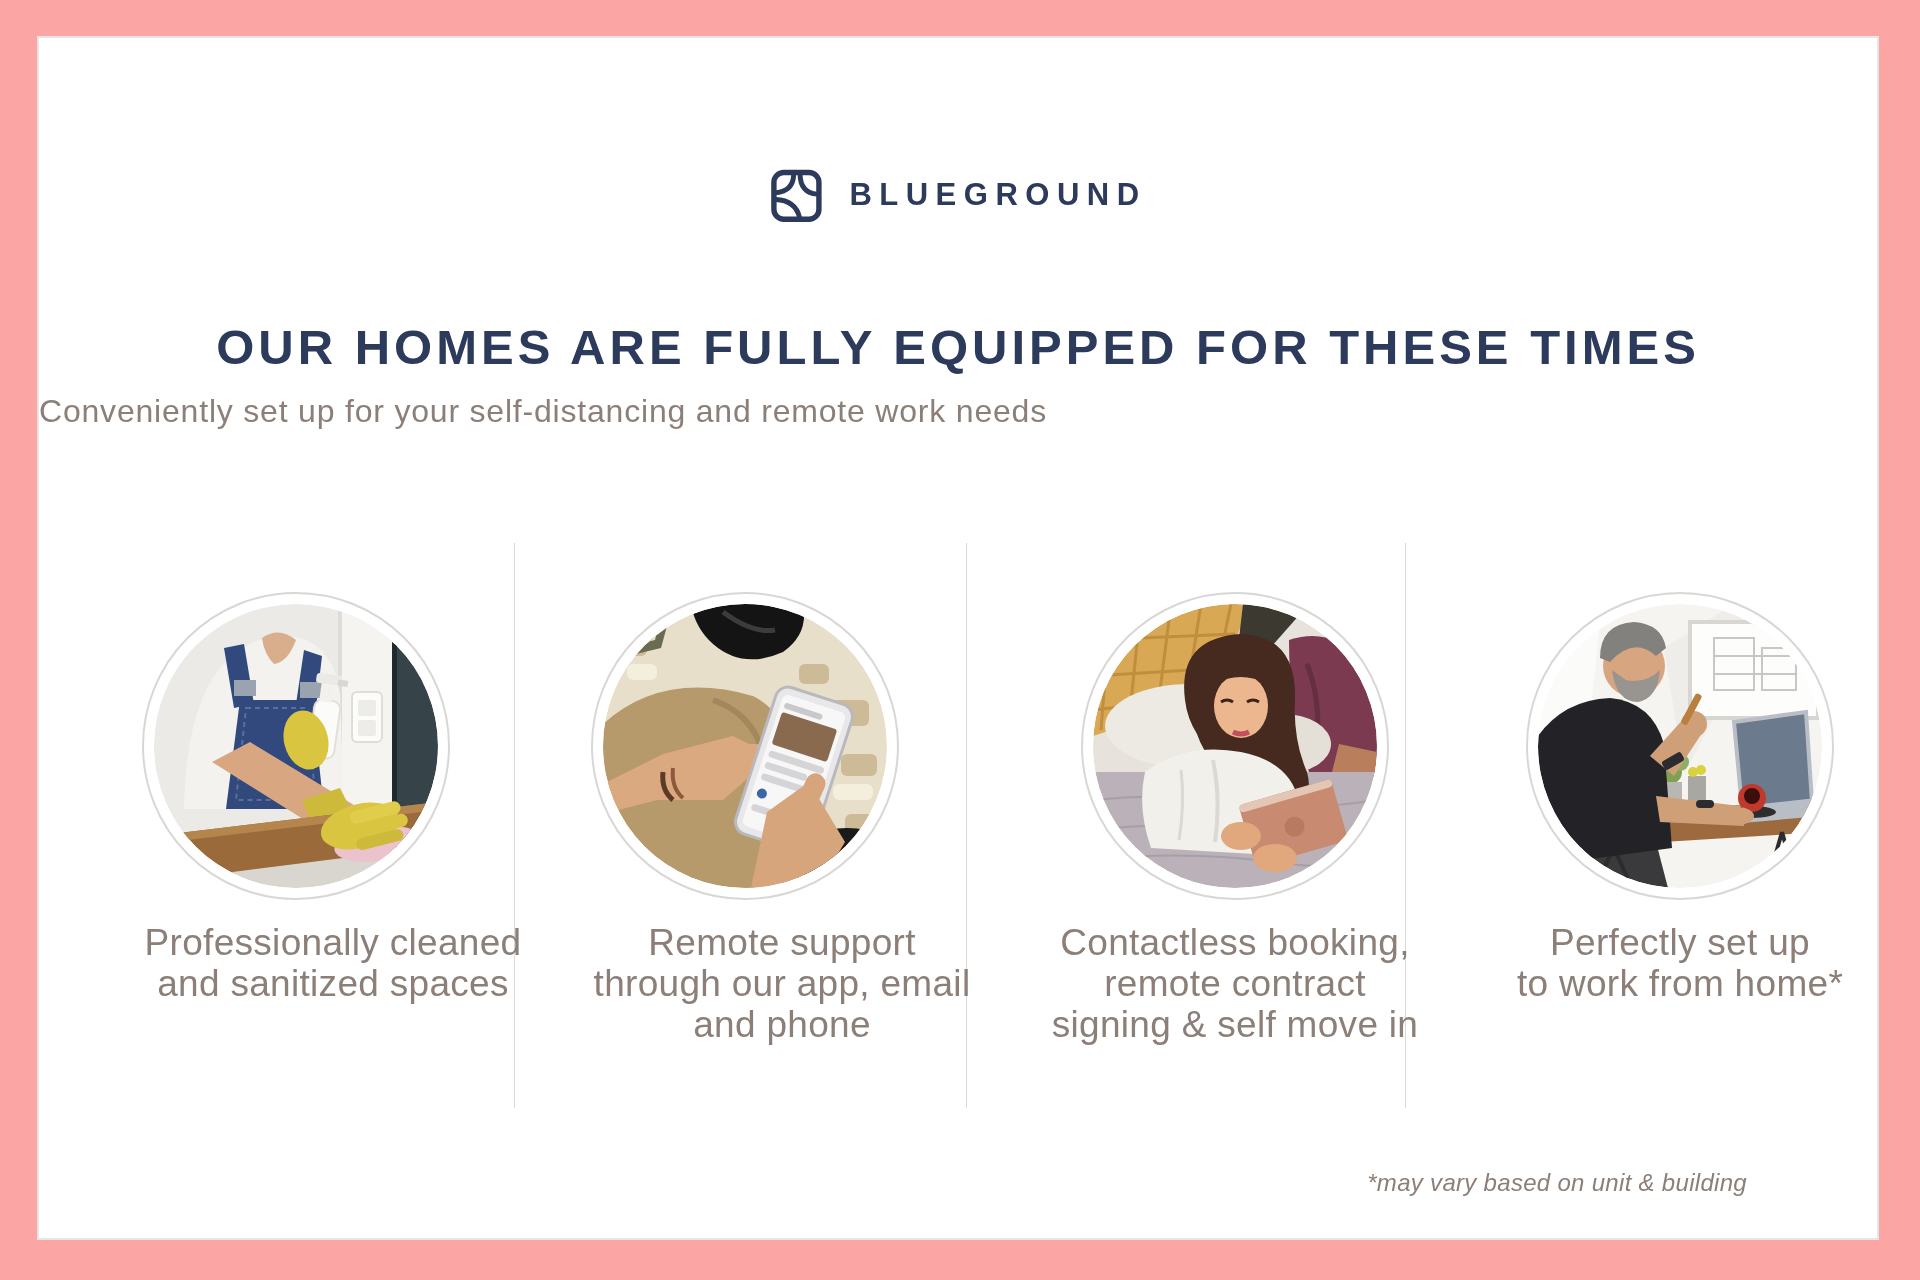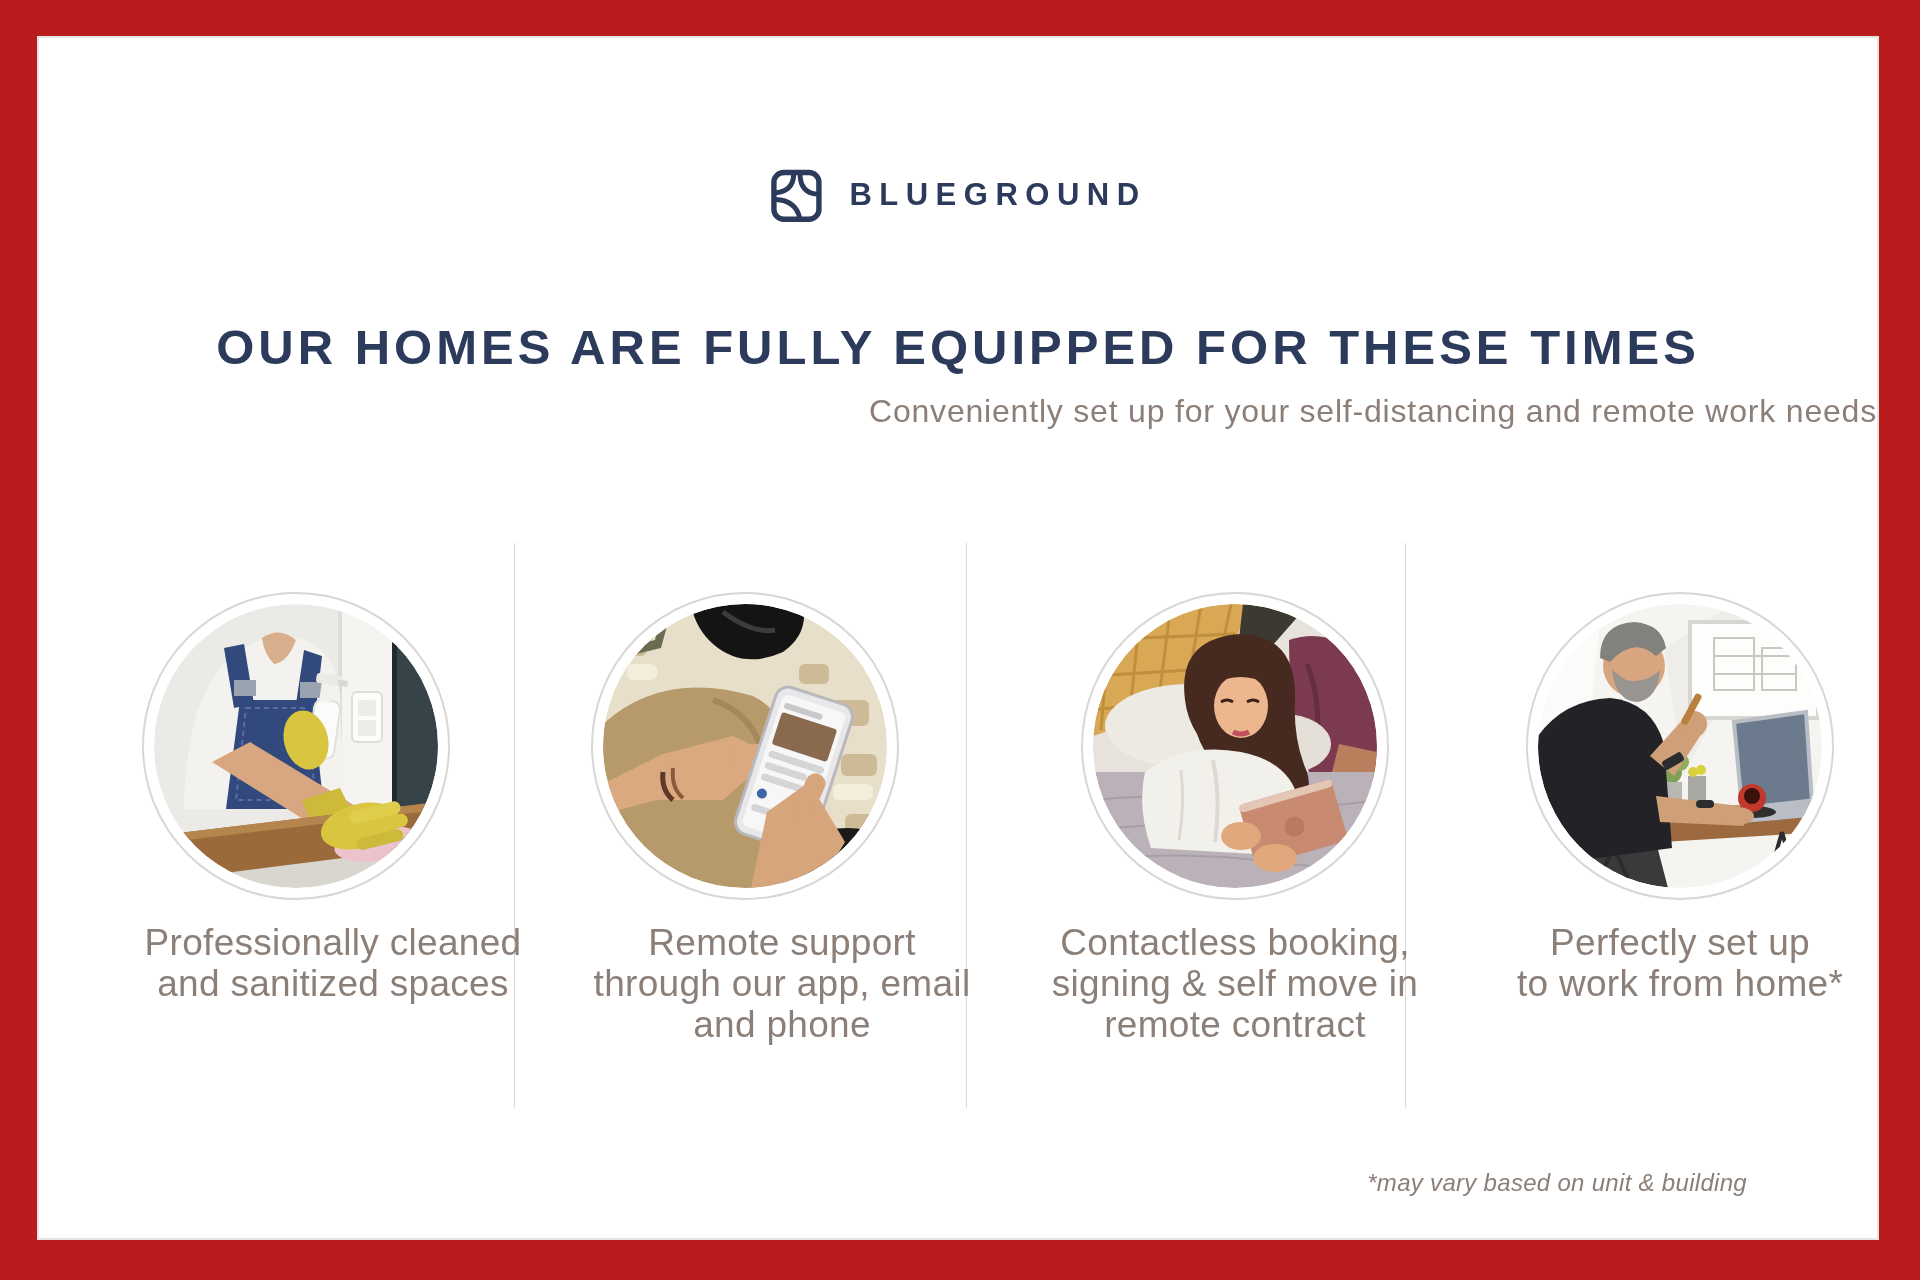--- a/index.html
+++ b/index.html
@@ -1,17 +1,17 @@
 <!DOCTYPE html>
 <html><head>
 <meta charset="utf-8">
 <style>
   html,body{margin:0;padding:0;background:#ffffff;}
   .stage{
-    position:relative;width:1920px;height:1280px;background:#b91c1c;overflow:hidden;
+    position:relative;width:1920px;height:1280px;background:#fca5a5;overflow:hidden;
     font-family:"Liberation Sans", sans-serif;
   }
   .card{
     position:absolute;left:37px;top:36px;width:1842px;height:1204px;
     border:2px solid #e7e5e4;background:#ffffff;box-sizing:border-box;
   }
   .logo-row{
     position:absolute;top:128px;left:50%;transform:translateX(-50%);
     display:flex;align-items:center;gap:26px;height:58px;
   }
@@ -19,21 +19,21 @@
   .wordmark{
     font-size:31px;font-weight:700;letter-spacing:7.5px;color:#2c3a5c;
     white-space:nowrap;line-height:58px;
   }
   .headline{
     position:absolute;top:282px;left:0;width:100%;text-align:center;
     font-size:49px;line-height:54px;font-weight:700;letter-spacing:4px;
     color:#2c3a5c;white-space:nowrap;
   }
   .subtitle{
-    position:absolute;top:352px;left:0;width:100%;text-align:right;
+    position:absolute;top:352px;left:0;width:100%;text-align:left;
     font-size:32px;line-height:42px;font-weight:400;letter-spacing:0.8px;
     color:#8b7f78;white-space:nowrap;
   }
   .divider{position:absolute;top:505px;width:1px;height:565px;background:#dcdad9;}
   .ring{
     position:absolute;top:554px;width:308px;height:308px;border-radius:50%;
     border:2px solid #d9d7d6;background:#ffffff;box-sizing:border-box;
   }
   .ring svg{position:absolute;left:10px;top:10px;width:284px;height:284px;border-radius:50%;display:block;}
   .caption{
@@ -244,22 +244,22 @@
             <rect x="152" y="188" width="96" height="8" rx="4" fill="#e3c6b4"></rect>
             <circle cx="200" cy="224" r="10" fill="#b87a60"></circle>
           </g>
           <ellipse cx="148" cy="232" rx="20" ry="14" fill="#e0a87c"></ellipse>
           <ellipse cx="182" cy="254" rx="22" ry="14" fill="#e0a87c"></ellipse>
         </g>
       </svg>
     </div>
     <div class="caption" style="left:976px;">
       <div><span>Contactless booking,</span></div>
+      <div><span>remote contract</span></div>
       <div><span>signing &amp; self move in</span></div>
-      <div><span>remote contract</span></div>
     </div>
 
     <div class="ring" style="left:1487px;">
       <svg viewBox="0 0 284 284" role="img">
         <defs>
             <clipPath id="c4">
               <circle cx="142" cy="142" r="142"></circle>
             </clipPath>
           </defs>
         <g clip-path="url(#c4)">

